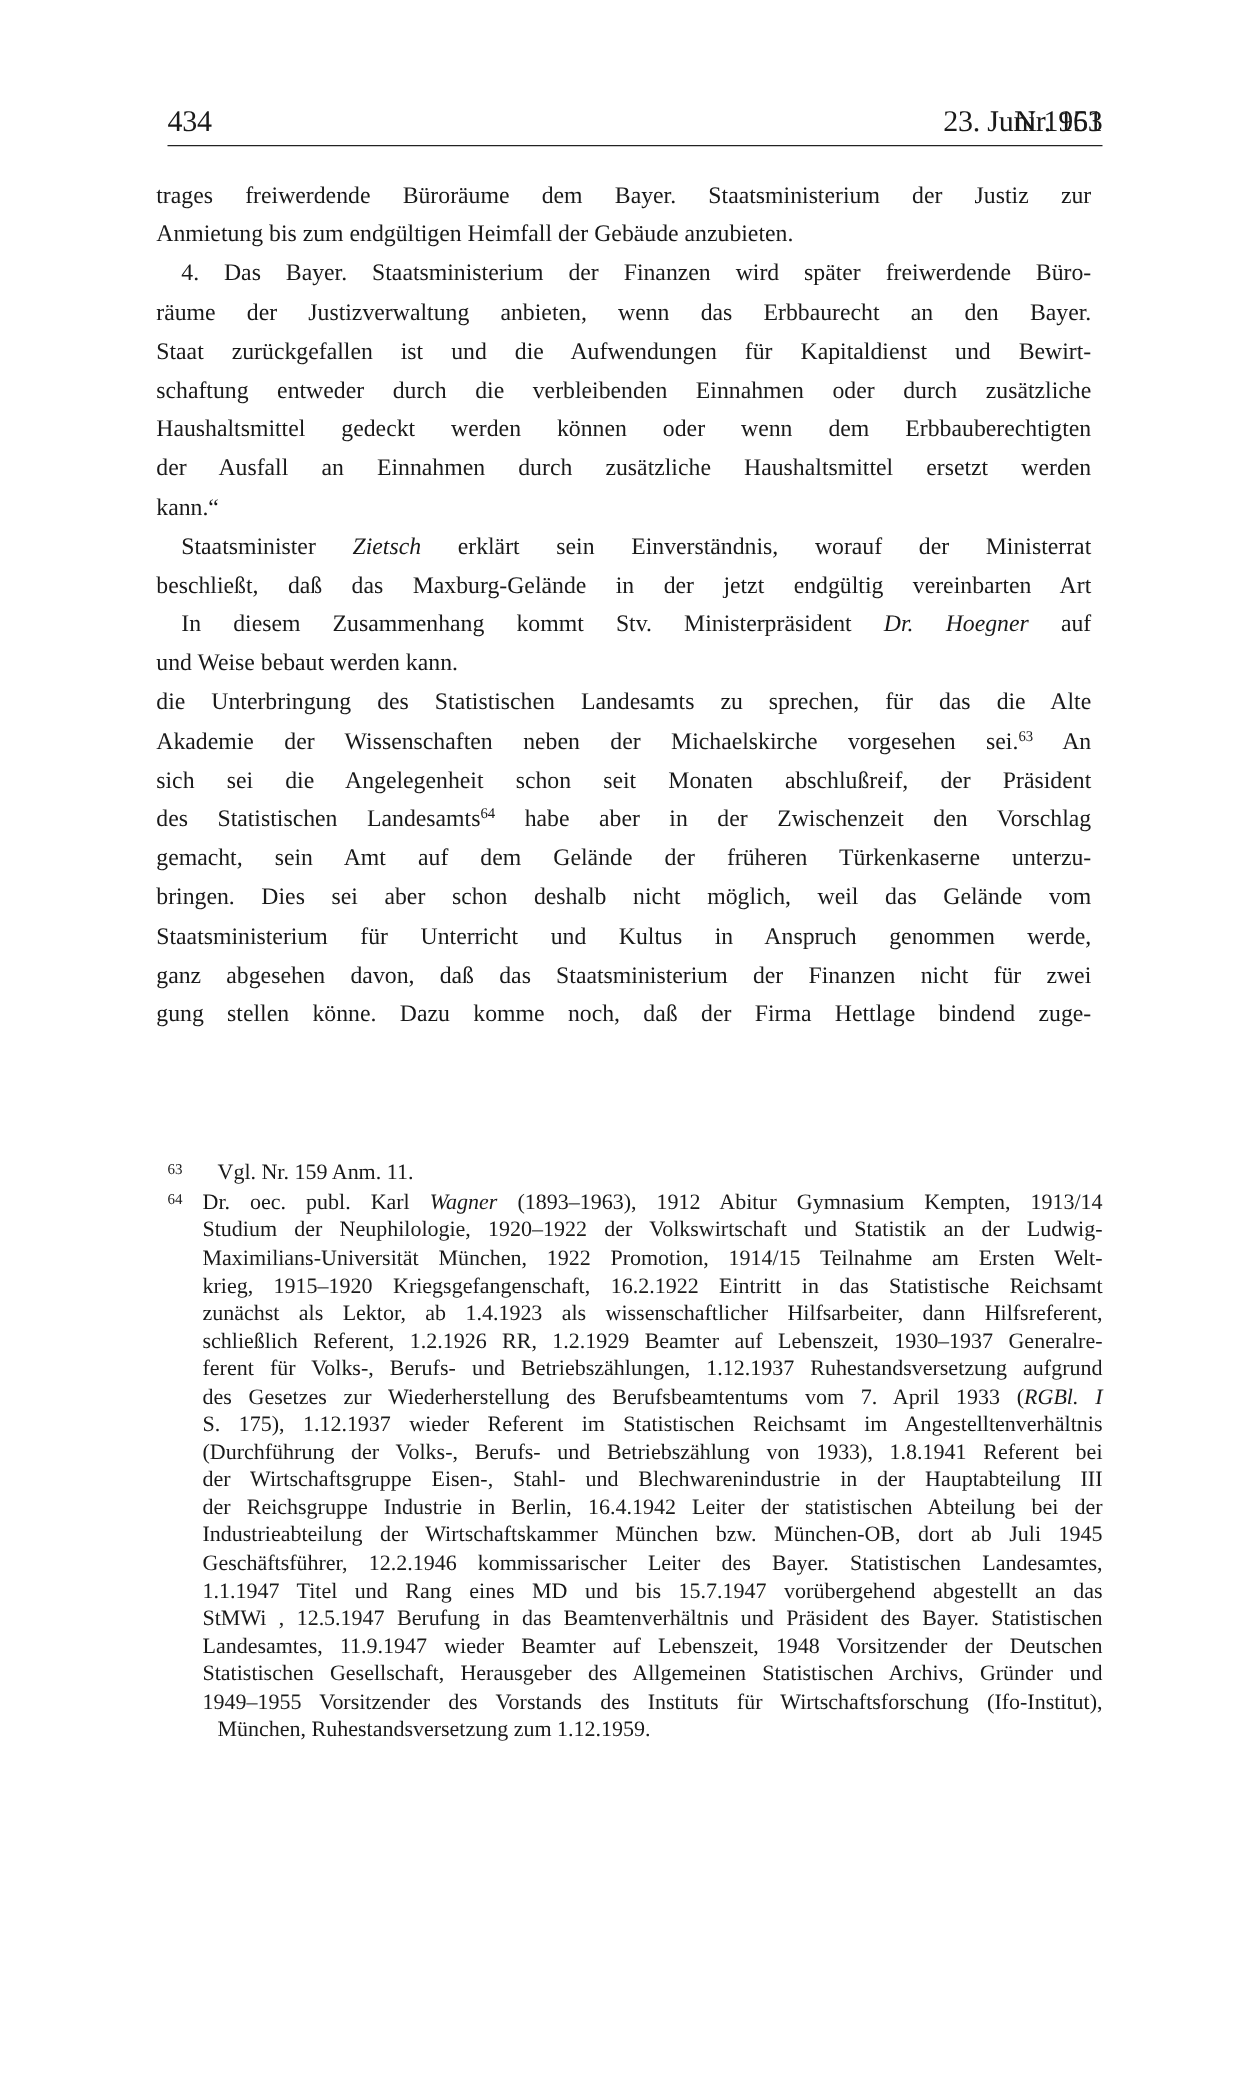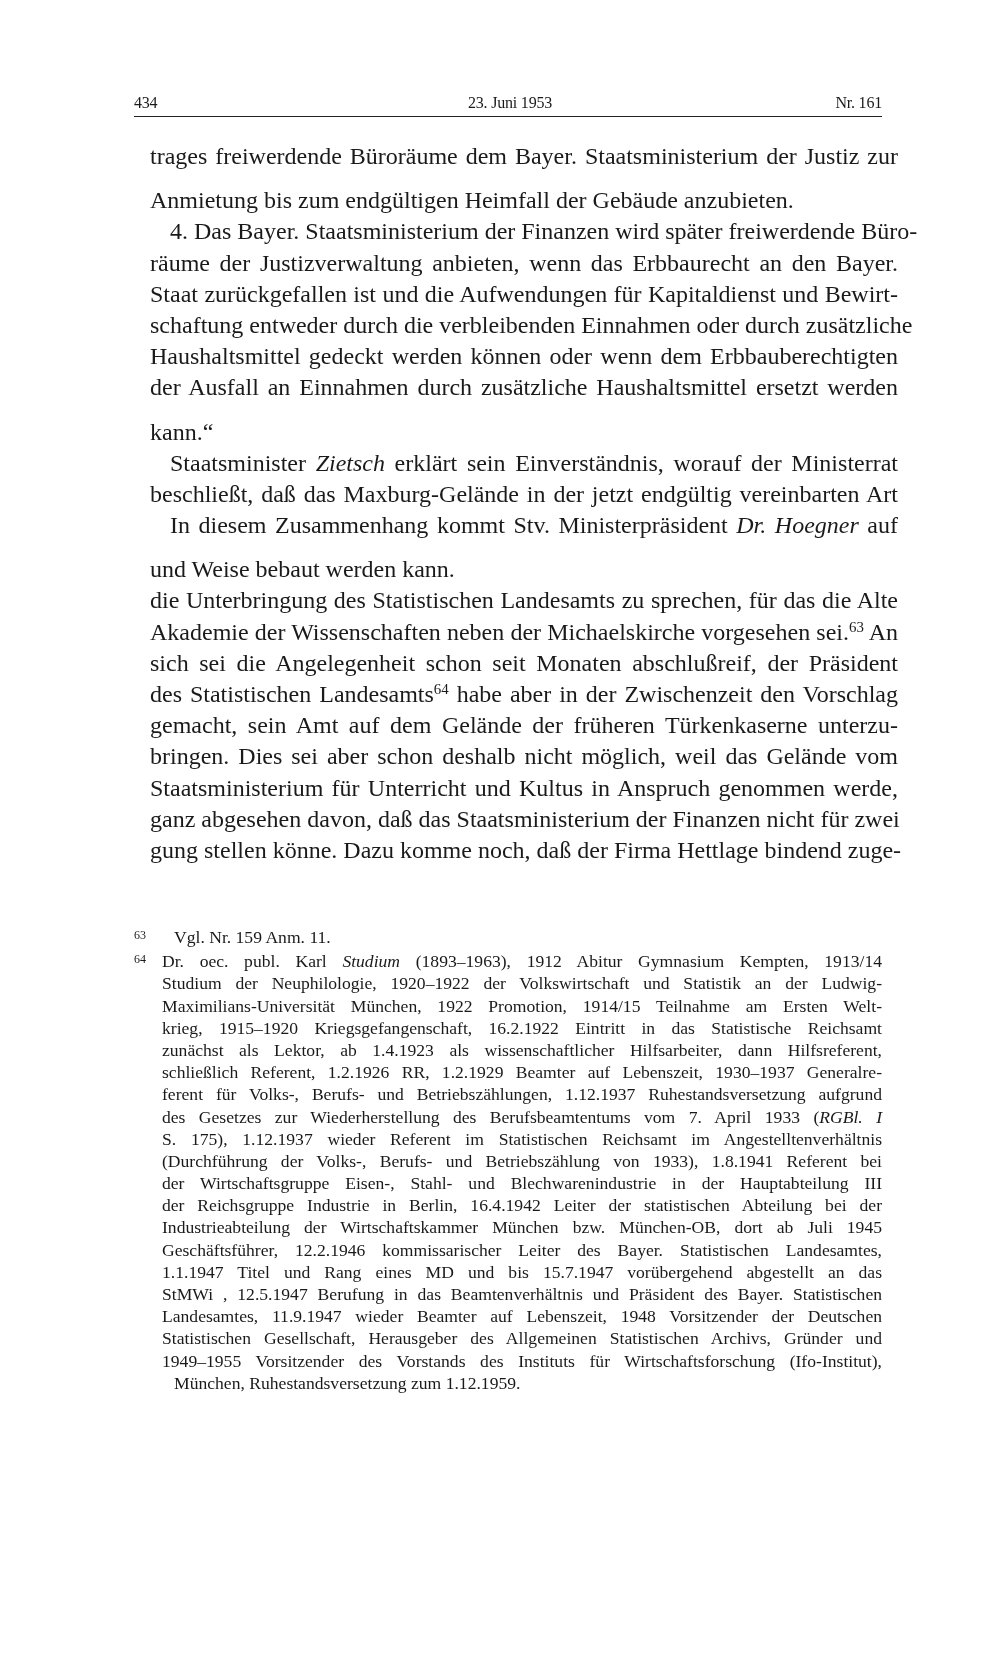--- a/index.html
+++ b/index.html
@@ -4,30 +4,30 @@
   <style>
     html, body { margin: 0; padding: 0; background: #ffffff; }
     body {
       width: 1000px; height: 1666px; position: relative; overflow: hidden;
       font-family: "Liberation Serif", "DejaVu Serif", serif; color: #1a1a1a;
     }
     .header {
       position: absolute; left: 134px; top: 82px; width: 748px; height: 34px;
       border-bottom: 1.3px solid #222;
     }
-    .header span { position: absolute; bottom: 4px; font-size: 16px; letter-spacing: -0.2px; }
+    .header span { position: absolute; bottom: 4px; font-size: 24px; letter-spacing: -0.2px; text-align: right; }
     .hdr-left { left: 0; }
     .hdr-center { left: 4px; right: 0; text-align: center; }
     .hdr-right { right: 0; }
     .main {
-      position: absolute; left: 150px; top: 141px; width: 748px;
-      font-size: 24px; line-height: 31.2px; text-align: justify;
+      position: absolute; left: 125px; top: 141px; width: 748px;
+      font-size: 19px; line-height: 31.2px; text-align: justify;
     }
     .main .line { display: block; text-align: justify; text-align-last: justify; white-space: nowrap; height: 31.2px; }
-    .main .line.last { text-align-last: left; margin-top: 13px; }
+    .main .line.last { text-align-last: left; }
     .main .line.indent { padding-left: 20px; }
     sup { font-size: 0.62em; vertical-align: 0.55em; line-height: 0; }
     .footnotes {
       position: absolute; left: 134px; top: 926px; width: 748px;
       font-size: 17.6px; line-height: 22.2px;
     }
     .fn { position: relative; padding-left: 28px; }
     .fn-num { position: absolute; left: 0; top: -2px; font-size: 12px; }
     .fn .line { display: block; text-align: justify; text-align-last: justify; white-space: nowrap; height: 22.2px; }
     .fn .line.last { text-align-last: left; margin-left: 12px; }
@@ -67,21 +67,21 @@
   <span class="line">gung stellen könne. Dazu komme noch, daß der Firma Hettlage bindend zuge-</span>
 </div>
 
 <div class="footnotes">
   <div class="fn" style="margin-bottom:2px;">
     <span class="fn-num">63</span>
     <span class="line last">Vgl. Nr. 159 Anm. 11.</span>
   </div>
   <div class="fn">
     <span class="fn-num">64</span>
-    <span class="line"><span>Dr. oec. publ. Karl </span><i>Studium</i><span> (1893–1963), 1912 Abitur Gymnasium Kempten, 1913/14</span></span>
+    <span class="line"><span>Dr. oec. publ. Karl </span><i>Wagner</i><span> (1893–1963), 1912 Abitur Gymnasium Kempten, 1913/14</span></span>
     <span class="line">Studium der Neuphilologie, 1920–1922 der Volkswirtschaft und Statistik an der Ludwig-</span>
     <span class="line">Maximilians-Universität München, 1922 Promotion, 1914/15 Teilnahme am Ersten Welt-</span>
     <span class="line">krieg, 1915–1920 Kriegsgefangenschaft, 16.2.1922 Eintritt in das Statistische Reichsamt</span>
     <span class="line">zunächst als Lektor, ab 1.4.1923 als wissenschaftlicher Hilfsarbeiter, dann Hilfsreferent,</span>
     <span class="line">schließlich Referent, 1.2.1926 RR, 1.2.1929 Beamter auf Lebenszeit, 1930–1937 Generalre-</span>
     <span class="line">ferent für Volks-, Berufs- und Betriebszählungen, 1.12.1937 Ruhestandsversetzung aufgrund</span>
     <span class="line"><span>des Gesetzes zur Wiederherstellung des Berufsbeamtentums vom 7. April 1933 (</span><i>RGBl. I</i></span>
     <span class="line">S. 175), 1.12.1937 wieder Referent im Statistischen Reichsamt im Angestelltenverhältnis</span>
     <span class="line">(Durchführung der Volks-, Berufs- und Betriebszählung von 1933), 1.8.1941 Referent bei</span>
     <span class="line">der Wirtschaftsgruppe Eisen-, Stahl- und Blechwarenindustrie in der Hauptabteilung III</span>

